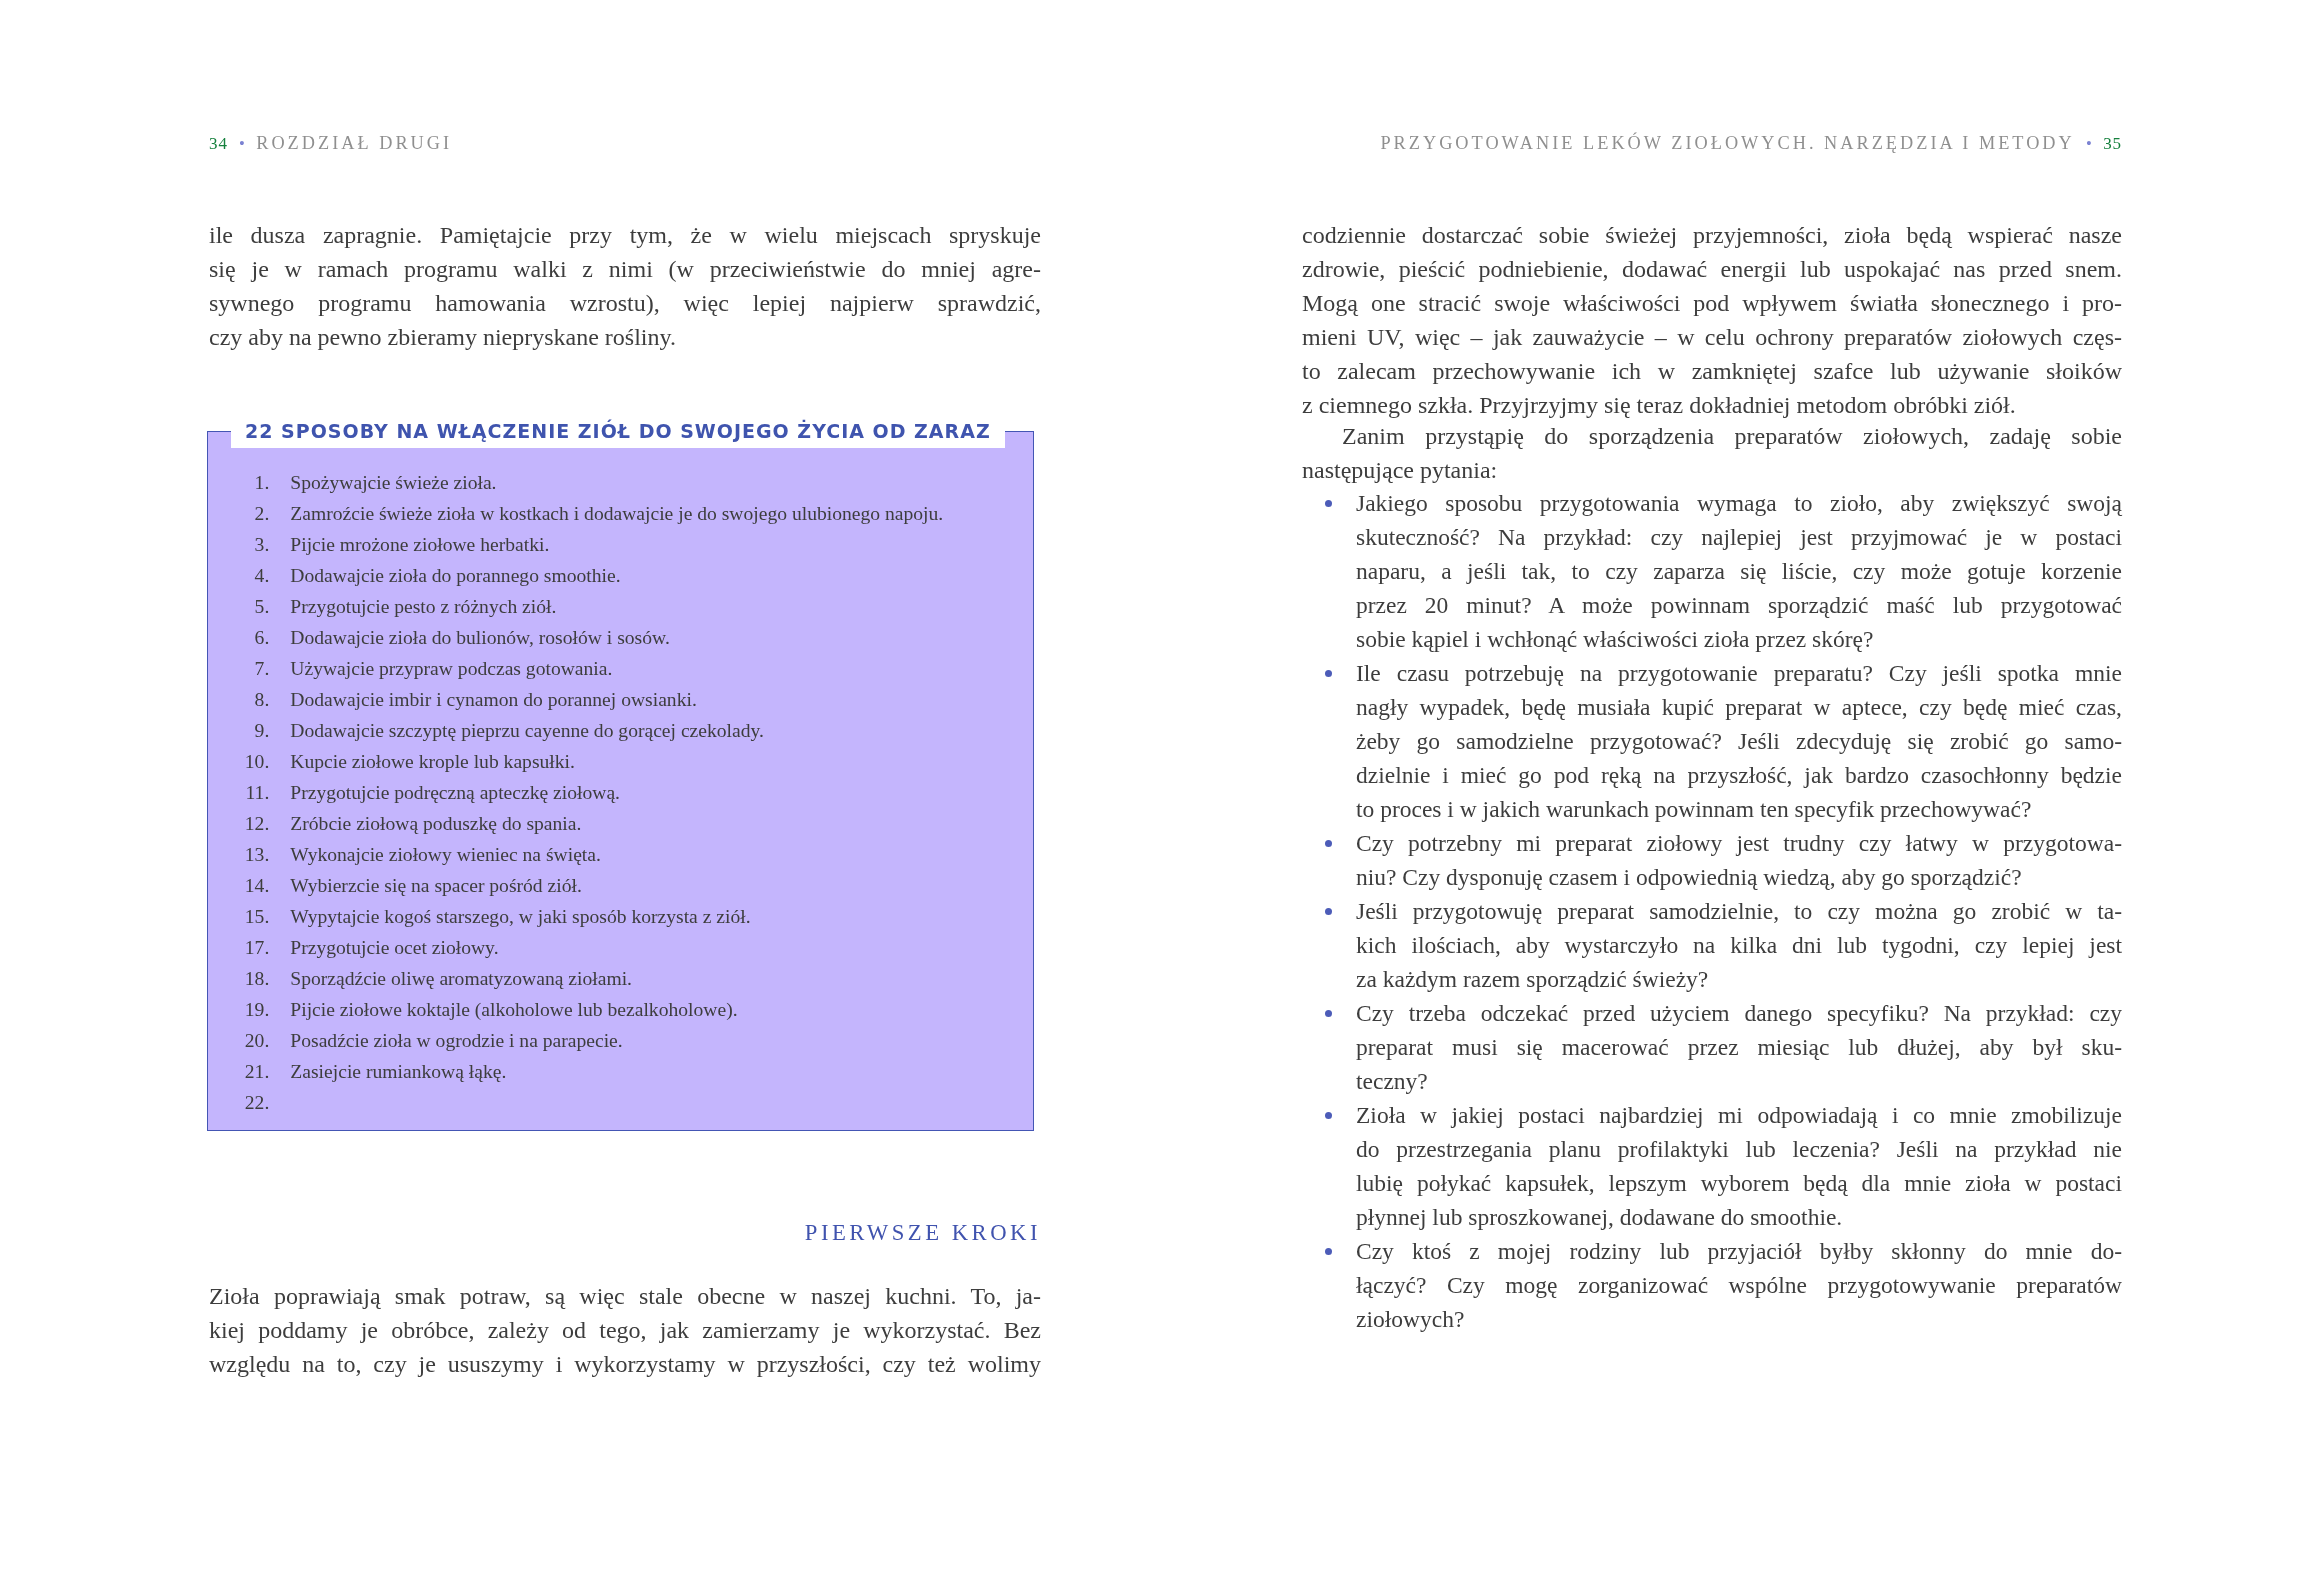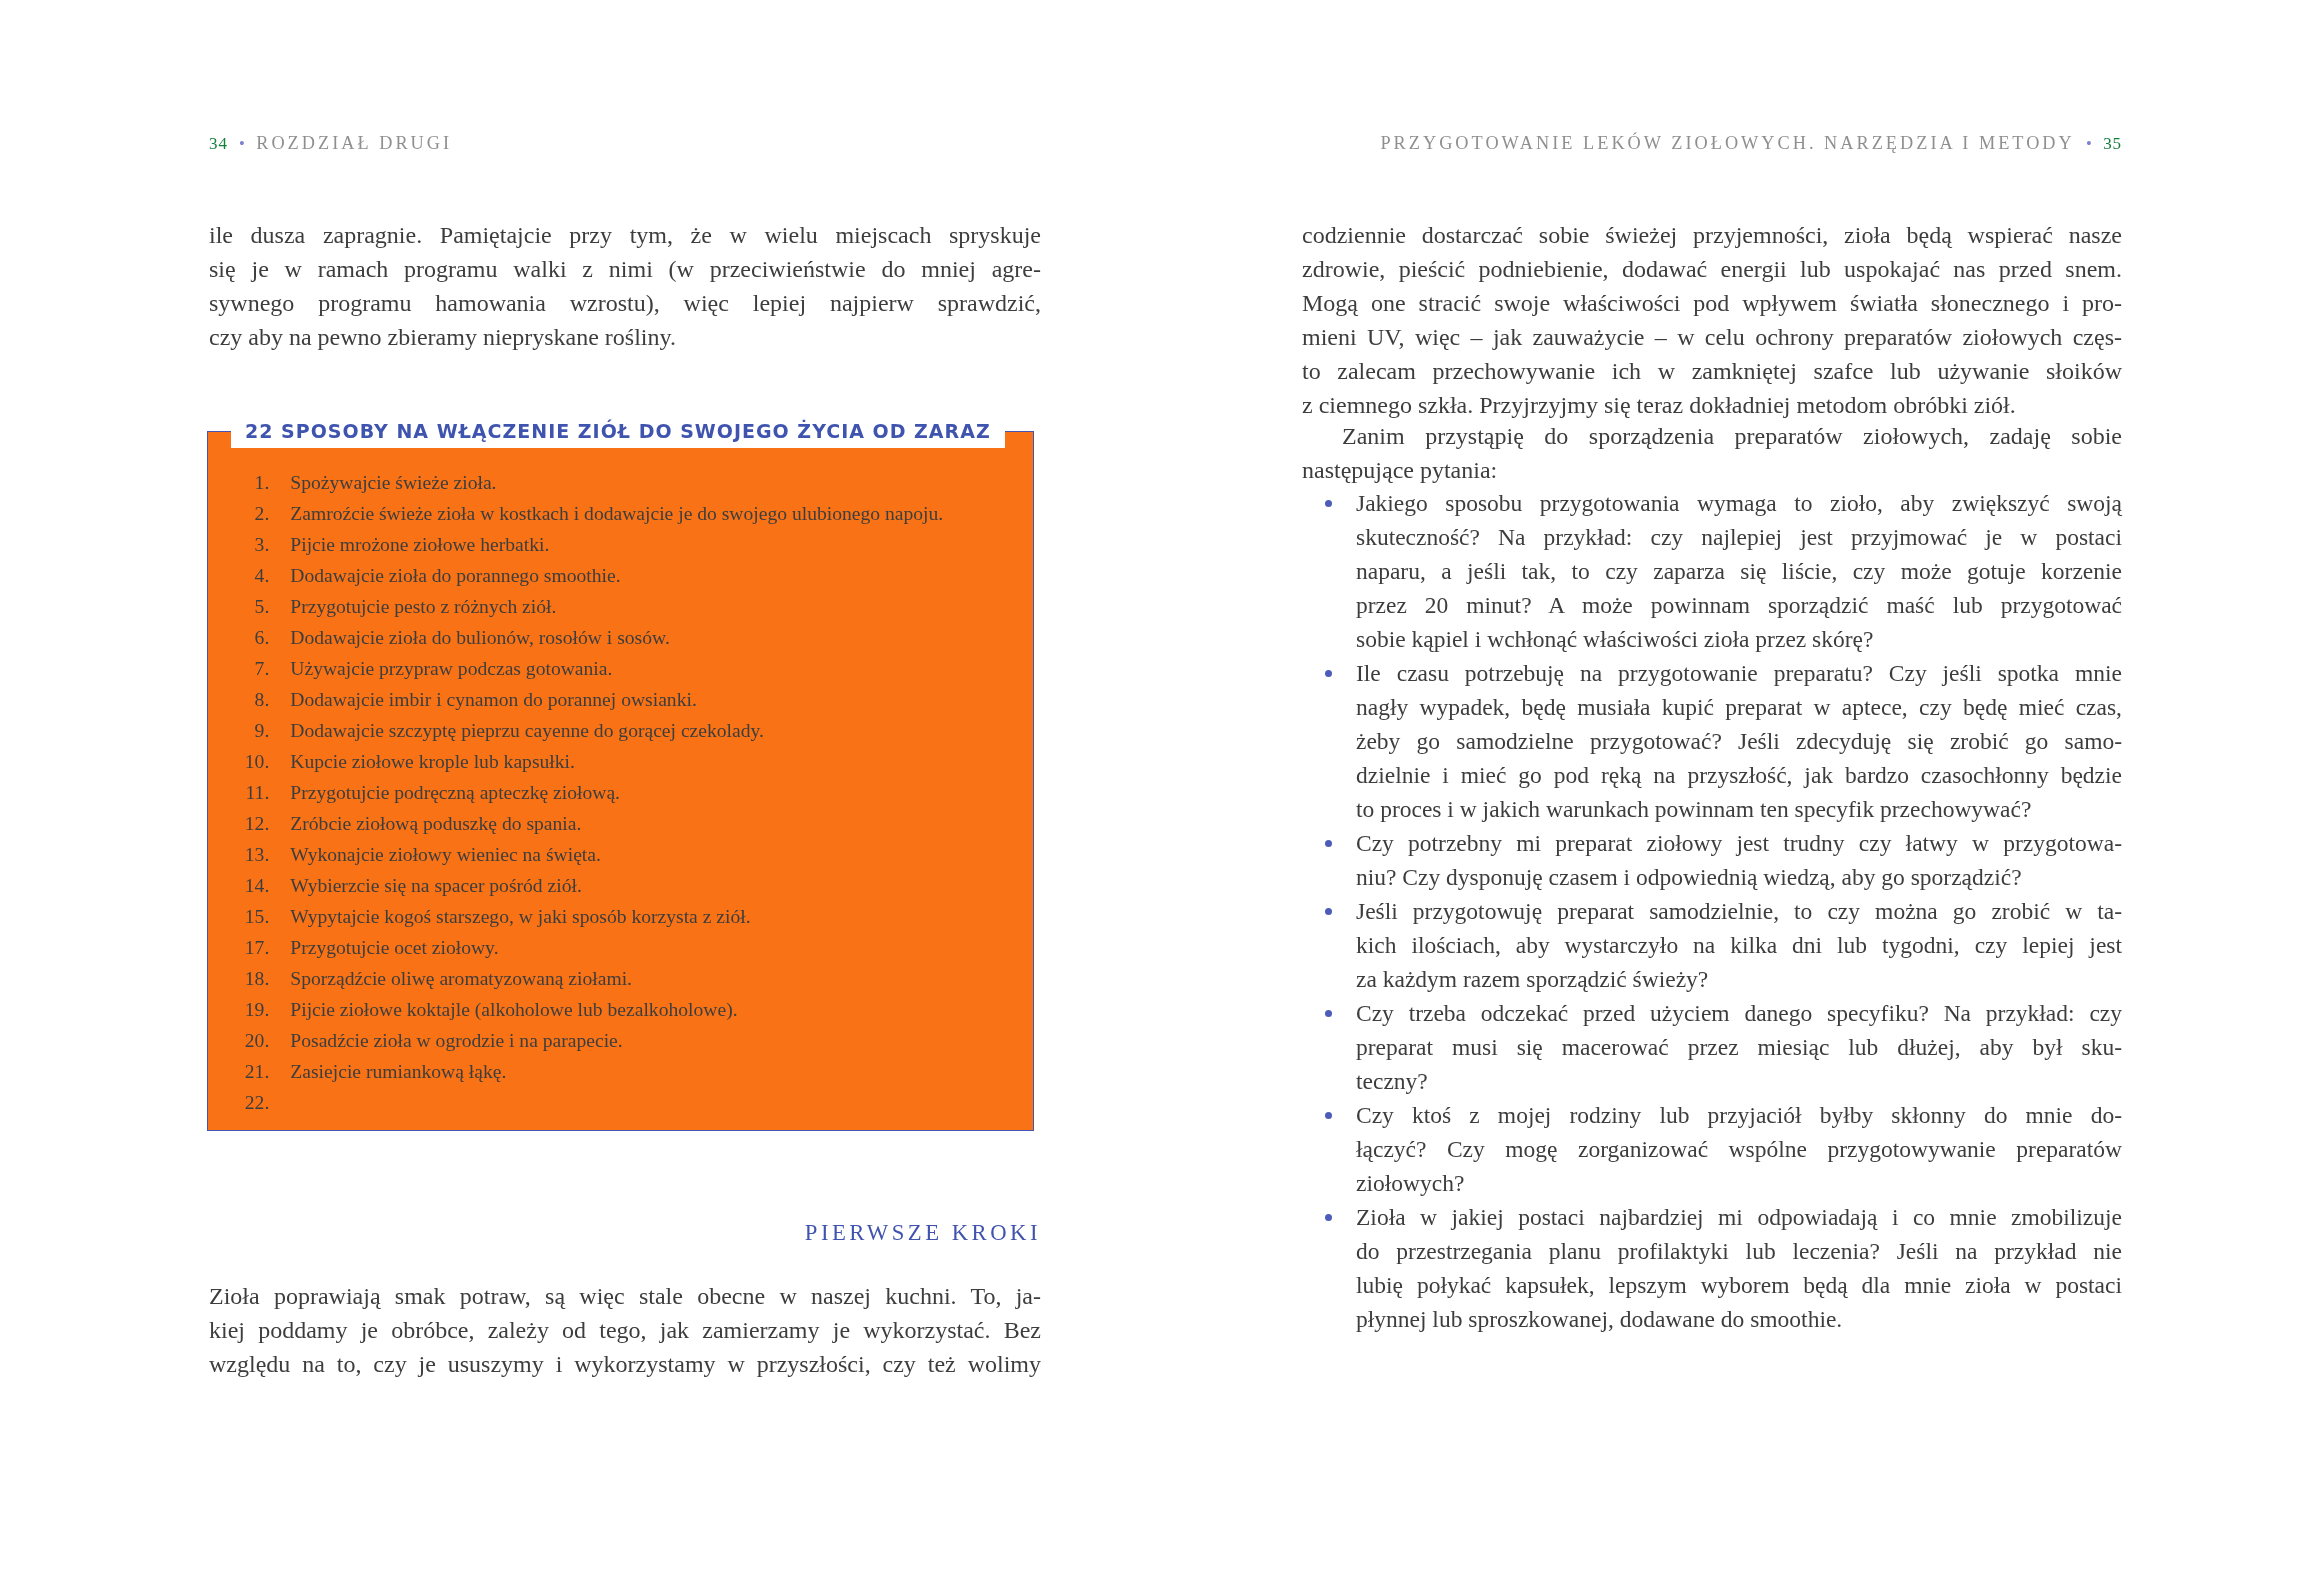--- a/index.html
+++ b/index.html
@@ -25,21 +25,21 @@
   .tlast{text-align:left;text-align-last:left}
   .tindent{text-indent:40px}
   .p-intro{top:218px}
   .p-close{top:1279px}
   .p-r1{top:218px}
   .p-r2{top:419px}
 
   
   .tipbox{
     position:absolute;top:431px;left:-1.7px;width:827px;box-sizing:border-box;
-    border:1.7px solid #4456b4;background:#f97316;
+    border:1.7px solid #4456b4;background:#c4b5fd;
     padding:35px 17.4px 12.2px 26px;
   }
   .tipbox-title{
     position:absolute;top:-17.4px;left:22.7px;background:#ffffff;
     padding:0 14px;white-space:nowrap;line-height:33px;
     font-family:"DejaVu Sans",sans-serif;font-weight:bold;
     font-size:19px;letter-spacing:1px;color:#3f54ae;
   }
   .tiplist{list-style:none;margin:0;padding:0;font-size:19.6px;line-height:31px;color:#3d3d3d}
   .li-row{display:flex}
@@ -242,31 +242,31 @@
           <div class="tline">Czy trzeba odczekać przed użyciem danego specyfiku? Na przykład: czy</div>
           <div class="tline">preparat musi się macerować przez miesiąc lub dłużej, aby był sku-</div>
           <div class="tline tlast">teczny?</div>
         </div>
       </div>
       <div class="q-row">
         <span class="q-bullet-col">
           <span class="q-dot"></span>
         </span>
         <div class="q-text">
-          <div class="tline">Czy ktoś z mojej rodziny lub przyjaciół byłby skłonny do mnie do-</div>
-          <div class="tline">łączyć? Czy mogę zorganizować wspólne przygotowywanie preparatów</div>
-          <div class="tline tlast">ziołowych?</div>
-        </div>
-      </div>
-      <div class="q-row">
-        <span class="q-bullet-col">
-          <span class="q-dot"></span>
-        </span>
-        <div class="q-text">
           <div class="tline">Zioła w jakiej postaci najbardziej mi odpowiadają i co mnie zmobilizuje</div>
           <div class="tline">do przestrzegania planu profilaktyki lub leczenia? Jeśli na przykład nie</div>
           <div class="tline">lubię połykać kapsułek, lepszym wyborem będą dla mnie zioła w postaci</div>
           <div class="tline tlast">płynnej lub sproszkowanej, dodawane do smoothie.</div>
         </div>
       </div>
+      <div class="q-row">
+        <span class="q-bullet-col">
+          <span class="q-dot"></span>
+        </span>
+        <div class="q-text">
+          <div class="tline">Czy ktoś z mojej rodziny lub przyjaciół byłby skłonny do mnie do-</div>
+          <div class="tline">łączyć? Czy mogę zorganizować wspólne przygotowywanie preparatów</div>
+          <div class="tline tlast">ziołowych?</div>
+        </div>
+      </div>
     </div>
 </section>
 
 
 </body></html>

